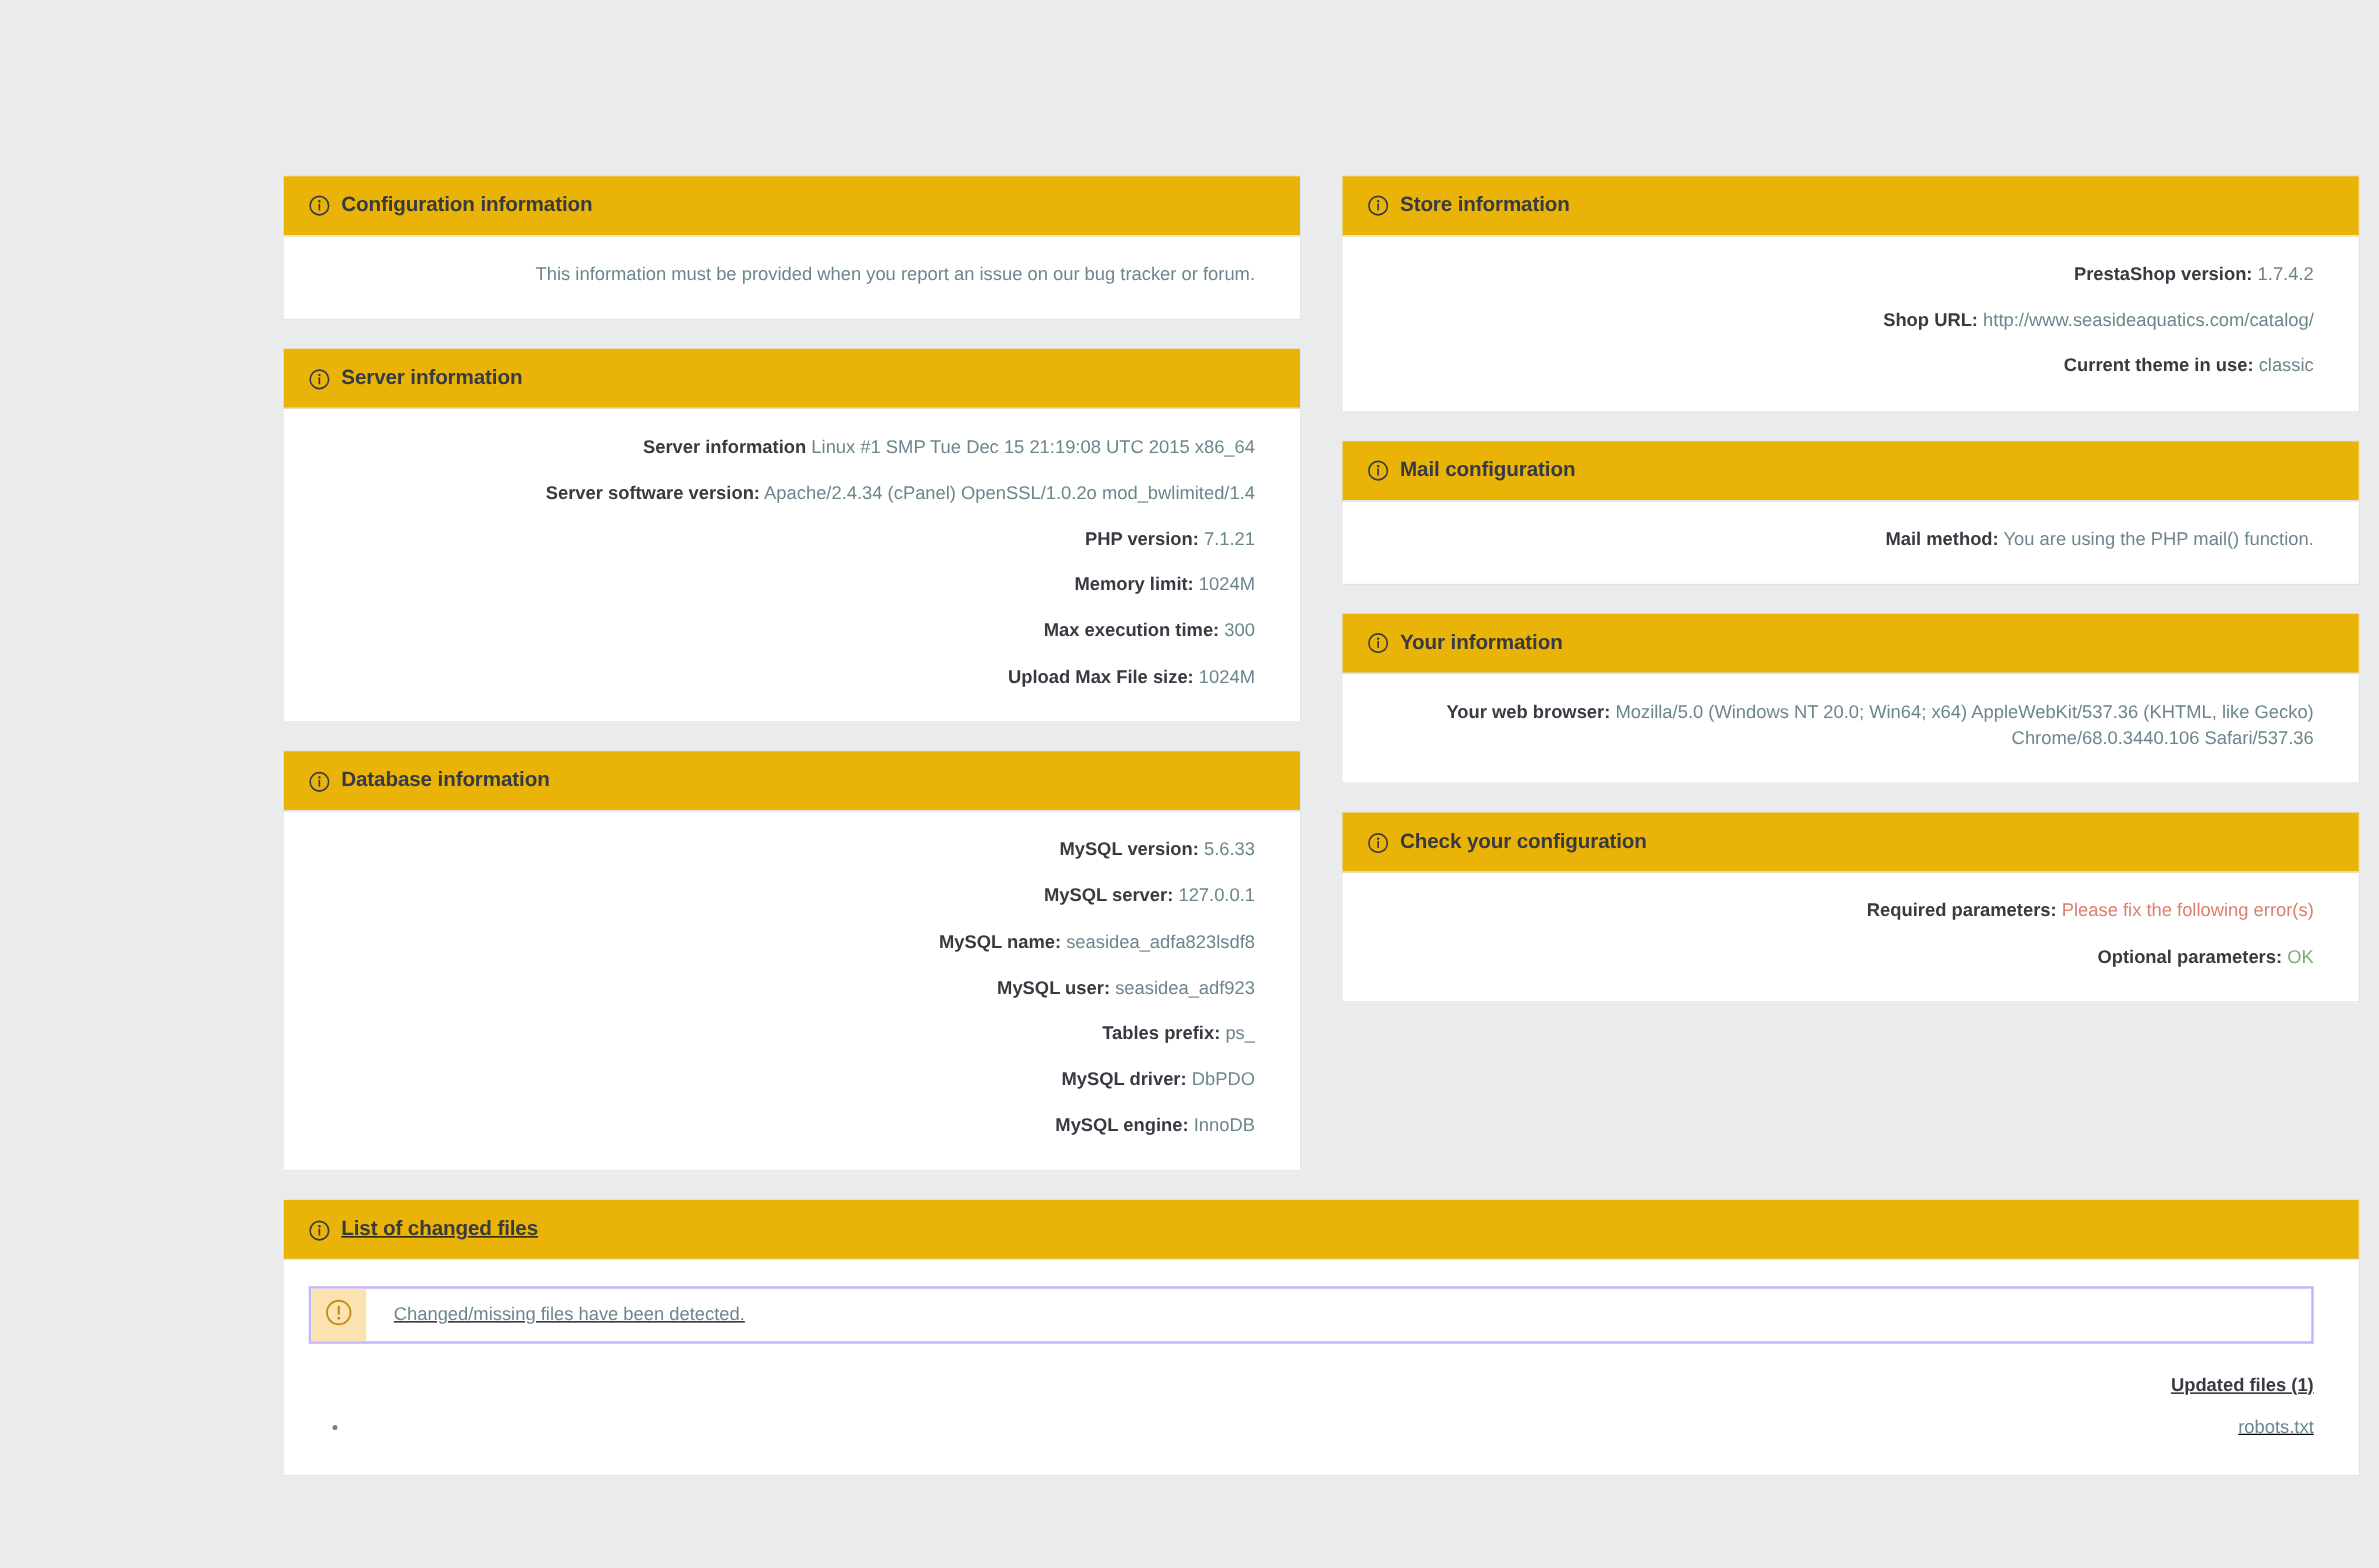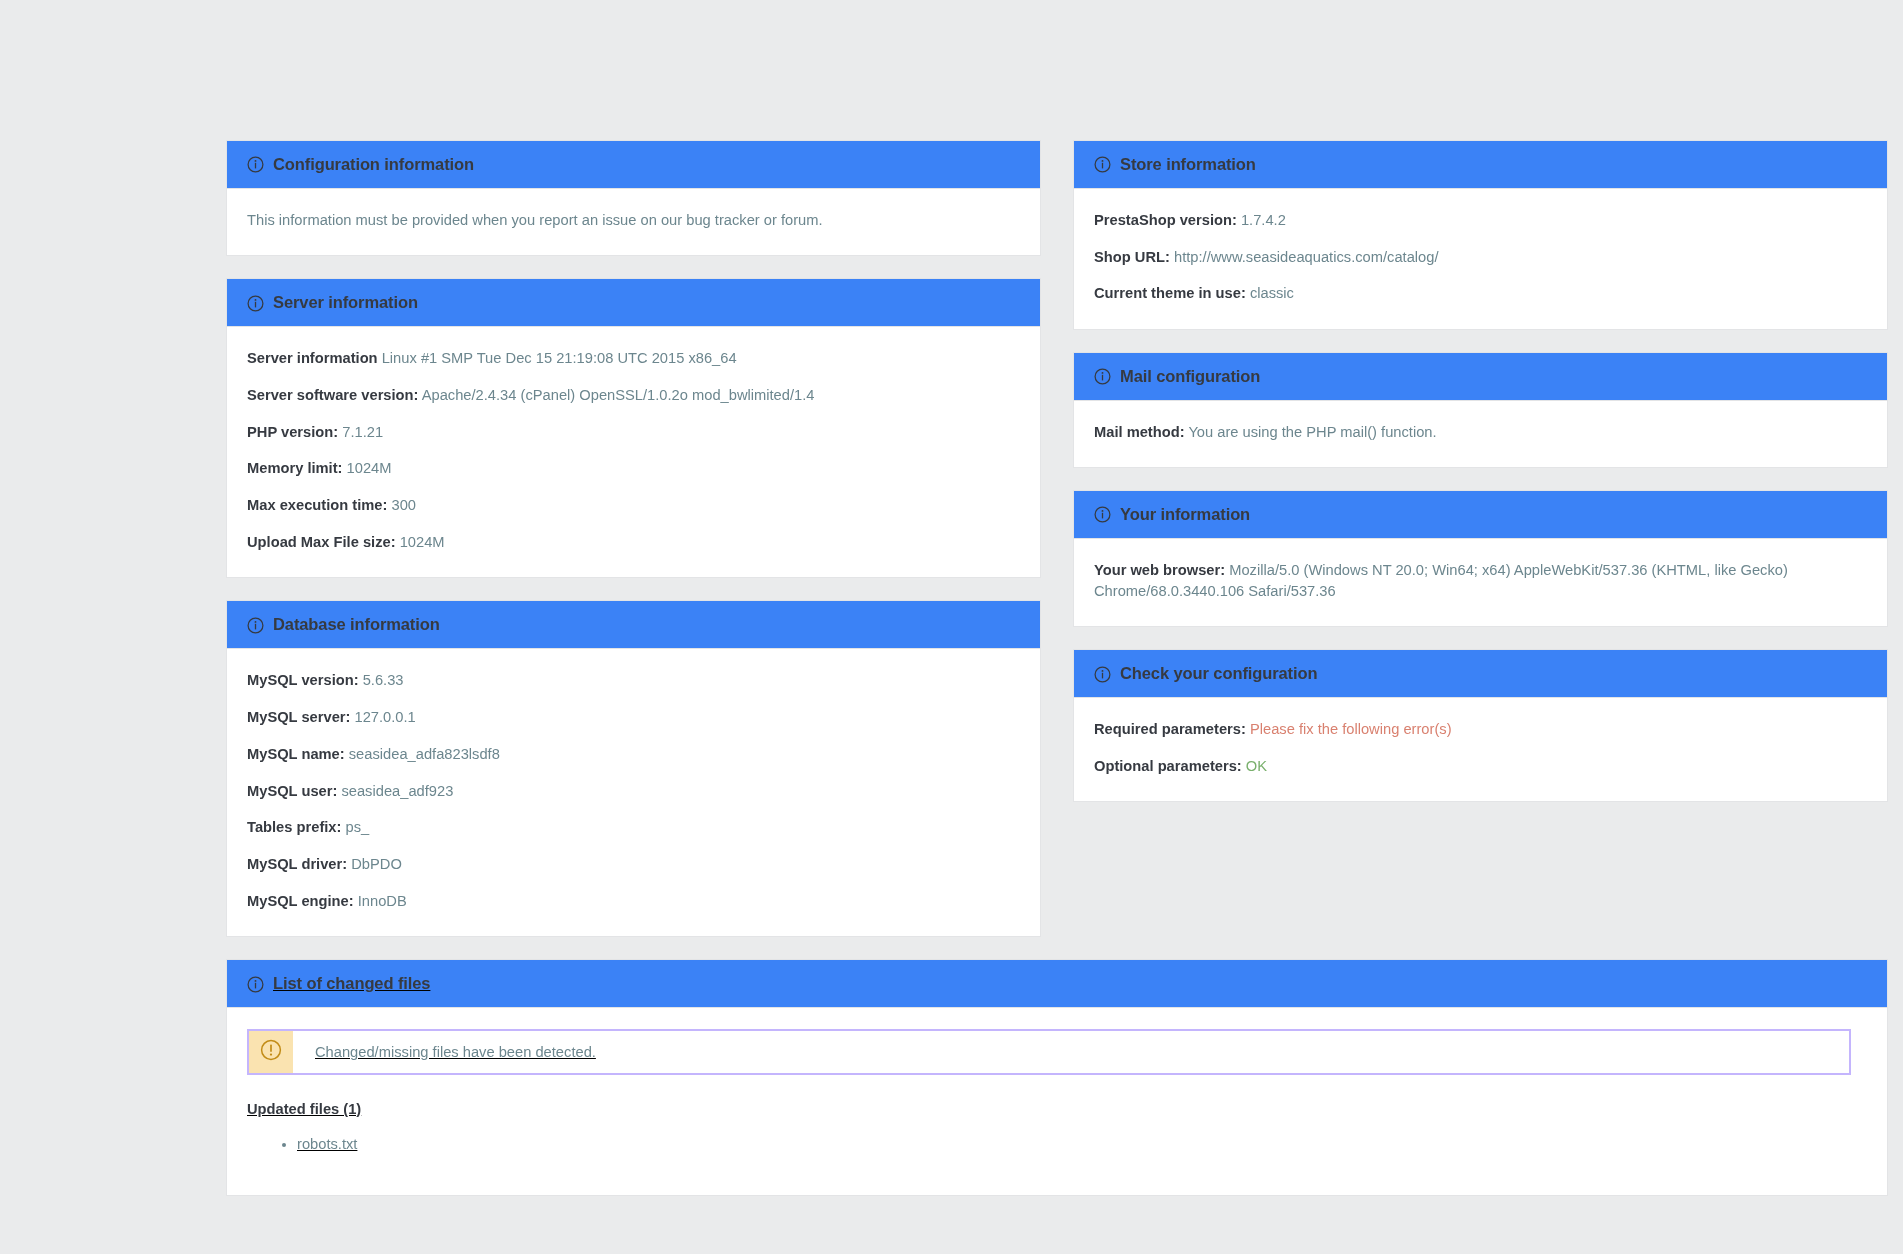--- a/index.html
+++ b/index.html
@@ -31,36 +31,37 @@
   .col-left  { width: 815px; flex: 0 0 815px; }
   .col-right { width: 815px; flex: 0 0 815px; }
 
   
   .panel {
     background: #ffffff;
     border: 1px solid #e3e4e6;
     margin-bottom: 22px;
   }
   .panel-header {
-    background: #3b82f6;
+    background: #eab308;
     border-bottom: 1px solid #e3e4e6;
     padding: 14px 20px 13px 20px;
     display: flex;
     align-items: center;
     gap: 9px;
   }
   .panel-title {
     font-size: 16.5px;
     font-weight: bold;
     color: #363a41;
     letter-spacing: -0.1px;
     line-height: 1.2;
   }
   .panel-body {
     padding: 21px 36px 24px 20px;
+    text-align: right;
   }
 
   
   .info-icon {
     display: inline-flex;
     width: 17px;
     height: 17px;
     flex: 0 0 17px;
     align-items: center;
     justify-content: center;
@@ -117,21 +118,21 @@
     align-items: center;
   }
 
   .files-heading {
     font-size: 14.7px;
     font-weight: bold;
     color: #363a41;
     margin: 0 0 14px 0;
   }
   ul.files-list {
-    margin: 16px;
+    margin: 0;
     padding: 0 0 0 34px;
     list-style: disc;
   }
   ul.files-list li {
     font-size: 14.7px;
     color: #6c868e;
     line-height: 1.5;
     margin-bottom: 3px;
   }
 </style>

